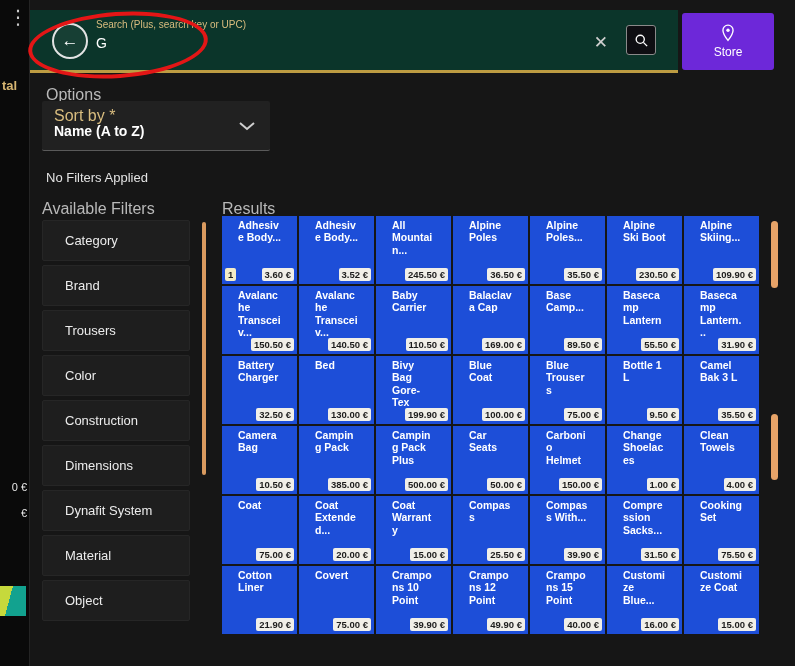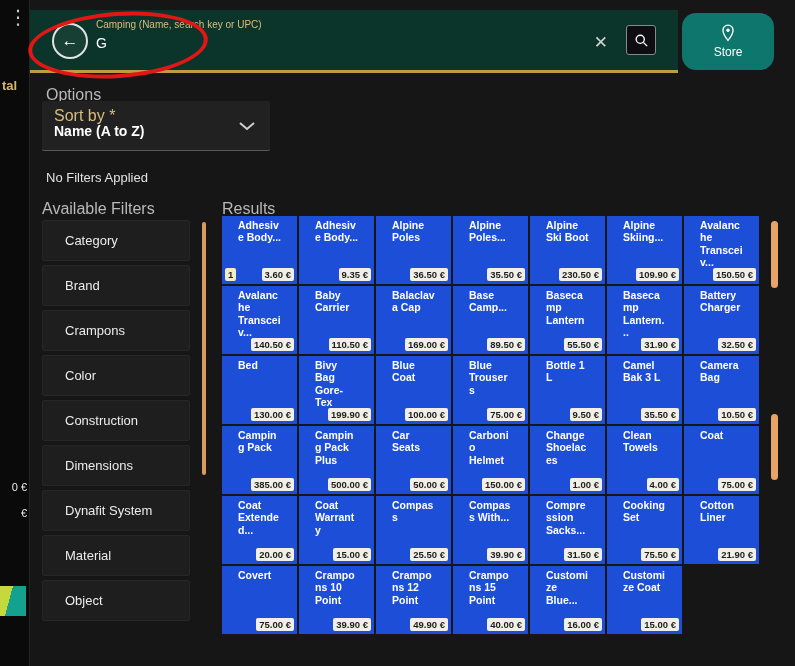--- a/index.html
+++ b/index.html
@@ -24,22 +24,22 @@
               border-radius:50%; color:#fff; display:flex; align-items:center; justify-content:center;
               font-size:17px; background:rgba(255,255,255,0.05); cursor:pointer; }
   .search-field { position:absolute; left:66px; top:9px; }
   .search-label { font-size:10px; color:#d9bd7f; }
   .search-input { display:block; margin-top:5px; width:460px; background:transparent; border:none; outline:none;
                   color:#fff; font-size:14px; font-family:inherit; }
   .clear-btn { position:absolute; right:70px; top:22px; font-size:17px; color:#cfcfcf; cursor:pointer; }
   .search-btn { position:absolute; right:22px; top:15px; width:30px; height:30px; background:#0e0e12;
                 border:1px solid #8a8a8a; border-radius:3px; display:flex; align-items:center; justify-content:center; cursor:pointer; }
 
-  .store-btn { position:absolute; left:682px; top:13px; width:92px; height:57px; background:#0f766e;
-               border-radius:14px; display:flex; flex-direction:column; align-items:center; justify-content:center;
+  .store-btn { position:absolute; left:682px; top:13px; width:92px; height:57px; background:#6d28d9;
+               border-radius:3px; display:flex; flex-direction:column; align-items:center; justify-content:center;
                gap:3px; color:#fff; font-size:12px; cursor:pointer; }
 
   
   .annotation { position:absolute; left:28px; top:12px; width:180px; height:66px; border:4px solid #e31616;
                 border-radius:50%; transform:rotate(-4deg); pointer-events:none; z-index:50; }
 
   
   .section-label { position:absolute; font-size:16px; color:#b9b9b9; }
   .lbl-options { left:46px; top:86px; }
   .lbl-filters { left:42px; top:200px; }
@@ -84,21 +84,21 @@
     <div class="rail-amount a1">0 €</div>
     <div class="rail-amount a2">€</div>
     <div class="rail-logo"></div>
   </div>
 
   <div class="search-bar">
     <div class="back-btn">
       <span>←</span>
     </div>
     <div class="search-field">
-      <div class="search-label">Camping (Name, search key or UPC)</div>
+      <div class="search-label">Search (Plus, search key or UPC)</div>
       <input class="search-input" value="G" style="">
     </div>
     <div class="clear-btn">✕</div>
     <div class="search-btn">
       <svg width="15" height="15" viewBox="0 0 24 24">
         <circle cx="10" cy="10" r="6.5" stroke="#fff" stroke-width="2.2" fill="none"></circle>
         <line x1="15" y1="15" x2="21" y2="21" stroke="#fff" stroke-width="2.2"></line>
       </svg>
     </div>
   </div>
@@ -121,40 +121,44 @@
       <polyline points="2,2 9,8 16,2" fill="none" stroke="#cfcfcf" stroke-width="2"></polyline>
     </svg>
   </div>
 
   <div class="no-filters">No Filters Applied</div>
   <div class="section-label lbl-filters">Available Filters</div>
 
   <div class="filters-list">
       <div class="filter-btn">Category</div>
       <div class="filter-btn">Brand</div>
-      <div class="filter-btn">Crampons</div>
+      <div class="filter-btn">Trousers</div>
       <div class="filter-btn">Color</div>
       <div class="filter-btn">Construction</div>
       <div class="filter-btn">Dimensions</div>
       <div class="filter-btn">Dynafit System</div>
       <div class="filter-btn">Material</div>
       <div class="filter-btn">Object</div>
     </div>
   <div class="filters-scrollbar"></div>
 
   <div class="section-label lbl-results">Results</div>
   <div class="grid">
       <div class="tile">
         <div class="tile-name">Adhesive Body...</div>
         <div class="chip price">3.60 €</div>
         <div class="chip badge">1</div>
       </div>
       <div class="tile">
         <div class="tile-name">Adhesive Body...</div>
-        <div class="chip price">9.35 €</div>
+        <div class="chip price">3.52 €</div>
+      </div>
+      <div class="tile">
+        <div class="tile-name">All Mountain...</div>
+        <div class="chip price">245.50 €</div>
       </div>
       <div class="tile">
         <div class="tile-name">Alpine Poles</div>
         <div class="chip price">36.50 €</div>
       </div>
       <div class="tile">
         <div class="tile-name">Alpine Poles...</div>
         <div class="chip price">35.50 €</div>
       </div>
       <div class="tile">

